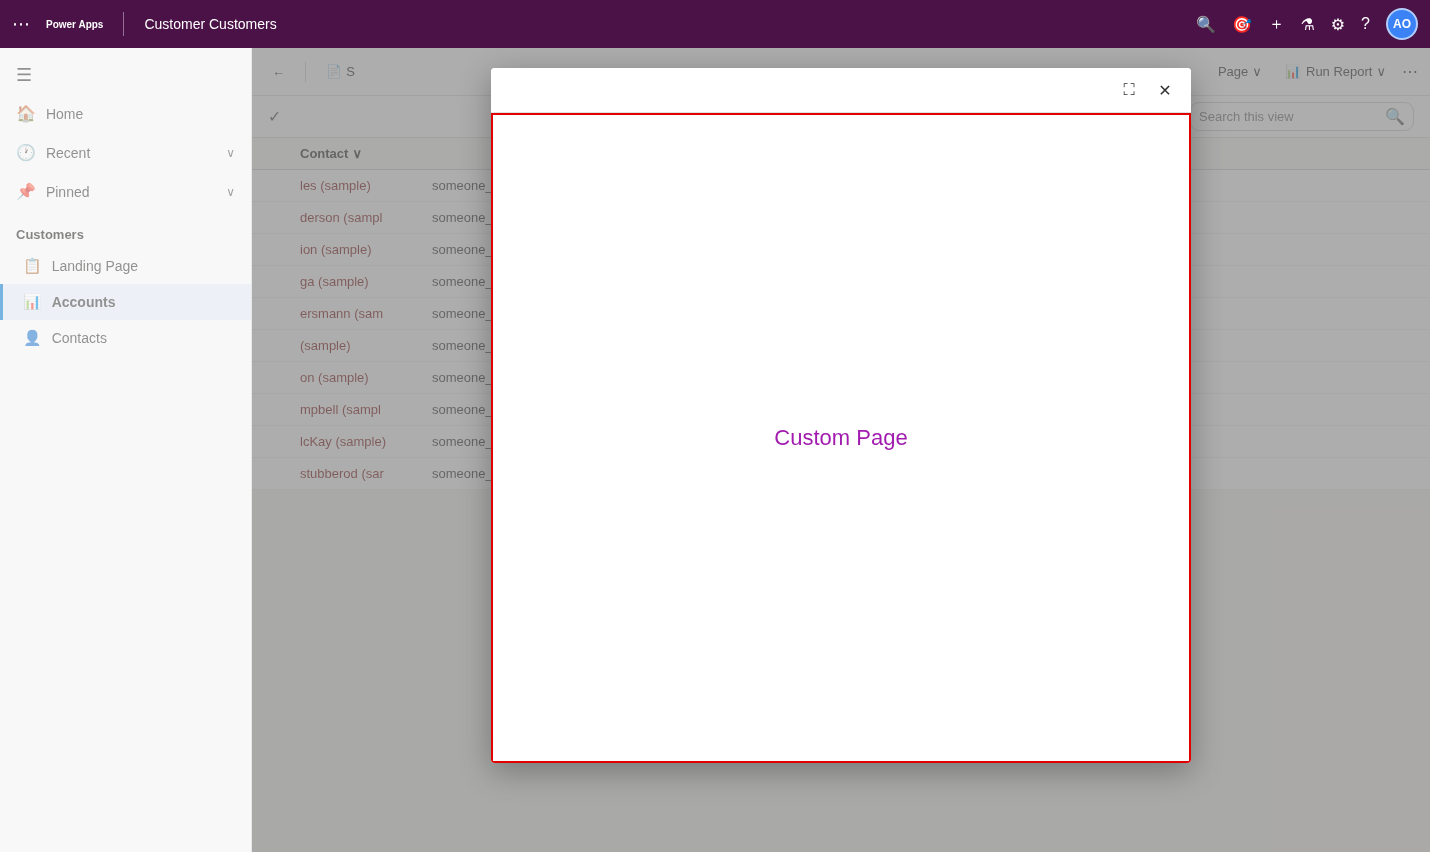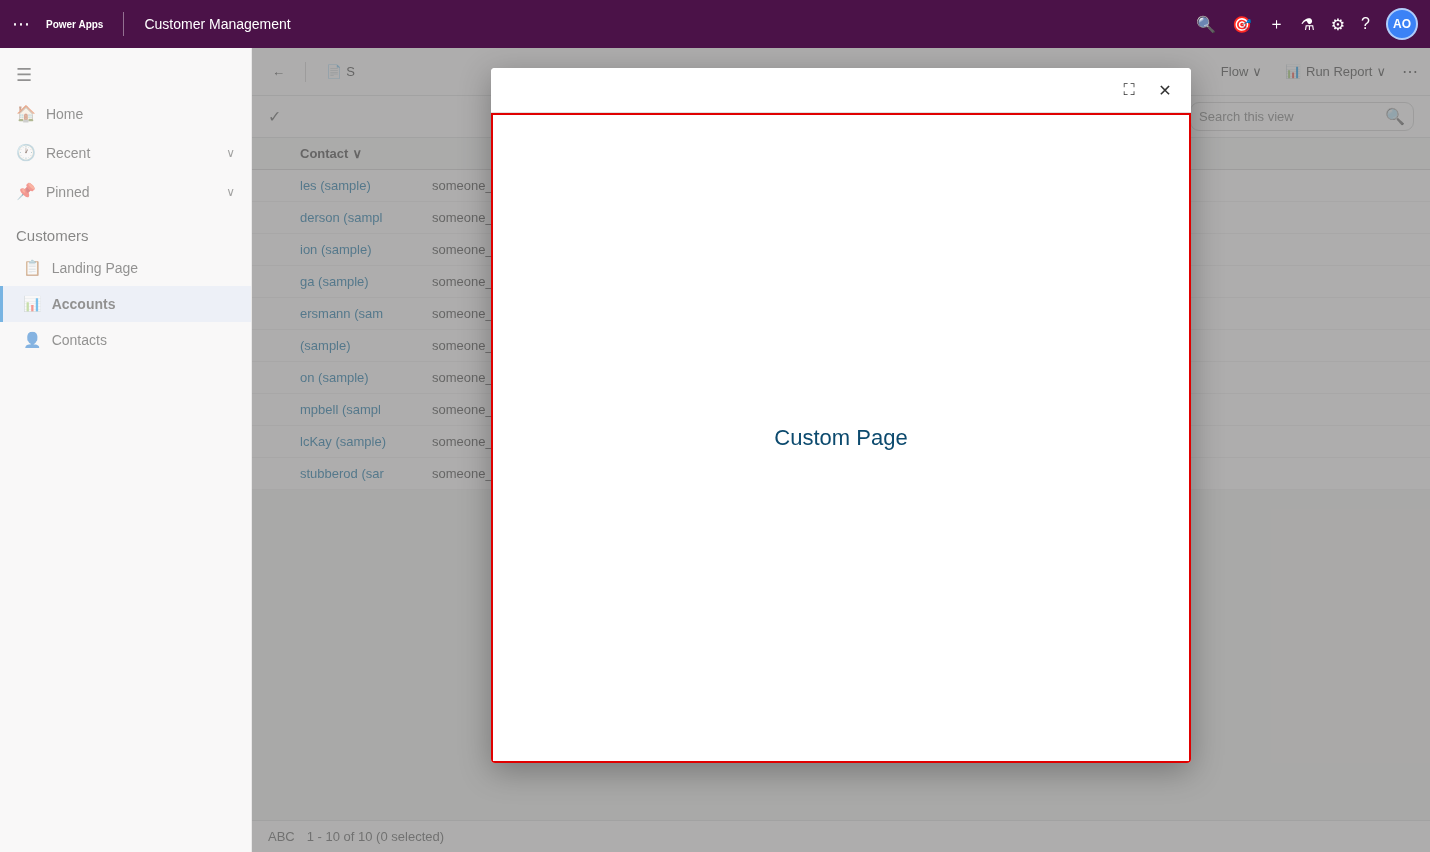--- a/index.html
+++ b/index.html
@@ -95,22 +95,22 @@
       font-size: 14px;
       color: #333;
       cursor: pointer;
       gap: 10px;
     }
     .sidebar-nav-item .icon { font-size: 16px; color: #555; }
     .sidebar-nav-item .chevron { margin-left: auto; font-size: 12px; color: #555; }
 
     .sidebar-section-label {
       padding: 16px 16px 6px;
-      font-size: 15px;
-      font-weight: 400;
+      font-size: 13px;
+      font-weight: 700;
       color: #1a1a1a;
     }
     .sidebar-section-item {
       display: flex;
       align-items: center;
       padding: 9px 16px 9px 20px;
       font-size: 14px;
       color: #333;
       cursor: pointer;
       gap: 10px;
@@ -217,21 +217,21 @@
     }
 
     .table-rows { background: #fff; overflow: hidden; }
     .table-row {
       display: flex;
       align-items: flex-start;
       padding: 8px 16px;
       border-bottom: 1px solid #f0f0f0;
       gap: 12px;
     }
-    .cell-contact { font-size: 13px; color: #0369a1; width: 120px; overflow: hidden; text-overflow: ellipsis; white-space: nowrap; }
+    .cell-contact { font-size: 13px; color: #7f1d1d; width: 120px; overflow: hidden; text-overflow: ellipsis; white-space: nowrap; }
     .cell-email { font-size: 13px; color: #333; overflow: hidden; text-overflow: ellipsis; white-space: nowrap; }
 
     .table-footer {
       display: flex;
       align-items: center;
       padding: 8px 16px;
       background: #fff;
       border-top: 1px solid #e0e0e0;
       gap: 12px;
       font-size: 13px;
@@ -285,37 +285,37 @@
       min-height: 650px;
       display: flex;
       align-items: center;
       justify-content: center;
       border: 2px solid #e00000;
       margin: 0;
       position: relative;
     }
     .modal-custom-page-text {
       font-size: 22px;
-      color: #0c4a6e;
+      color: #a21caf;
       font-weight: 400;
     }
 
     
     .dimmed { opacity: 0.5; pointer-events: none; }
   </style>
 </head>
 <body>
 
 <div class="topbar">
   <div class="topbar-dots">
     ⋯
   </div>
   <span class="topbar-logo">Power Apps</span>
   <div class="topbar-divider"></div>
-  <span class="topbar-appname">Customer Management</span>
+  <span class="topbar-appname">Customer Customers</span>
   <div class="topbar-right">
     <span class="topbar-icon">🔍</span>
     <span class="topbar-icon">🎯</span>
     <span class="topbar-icon">＋</span>
     <span class="topbar-icon">⚗</span>
     <span class="topbar-icon">⚙</span>
     <span class="topbar-icon">?</span>
     <div class="topbar-avatar">AO</div>
   </div>
 </div>
@@ -362,21 +362,21 @@
       <button class="subtoolbar-btn">
         <span>←</span>
       </button>
       <div class="subtoolbar-sep"></div>
       <button class="subtoolbar-btn">
         <span>📄</span>
         <span>S</span>
       </button>
       <div class="subtoolbar-right">
         <button class="subtoolbar-btn">
-          <span>Flow</span>
+          <span>Page</span>
           <span>∨</span>
         </button>
         <button class="run-report-btn">
           <span>📊</span>
           <span>Run Report</span>
           <span>∨</span>
         </button>
         <span class="three-dots">⋯</span>
       </div>
     </div>
@@ -450,24 +450,20 @@
         <div class="cell-contact">lcKay (sample)</div>
         <div class="cell-email">someone_a@example.cc</div>
       </div>
       <div class="table-row">
         <div style="width:20px;"></div>
         <div class="cell-contact">stubberod (sar</div>
         <div class="cell-email">someone_b@example.cc</div>
       </div>
     </div>
 
-    <div class="table-footer dimmed">
-      <span>ABC</span>
-      <span>1 - 10 of 10 (0 selected)</span>
-    </div>
 
     <div class="modal-overlay">
       <div class="modal">
 
         <div class="modal-header">
           <button class="modal-header-btn">
             <span>⛶</span>
           </button>
           <button class="modal-header-btn">
             <span>✕</span>

